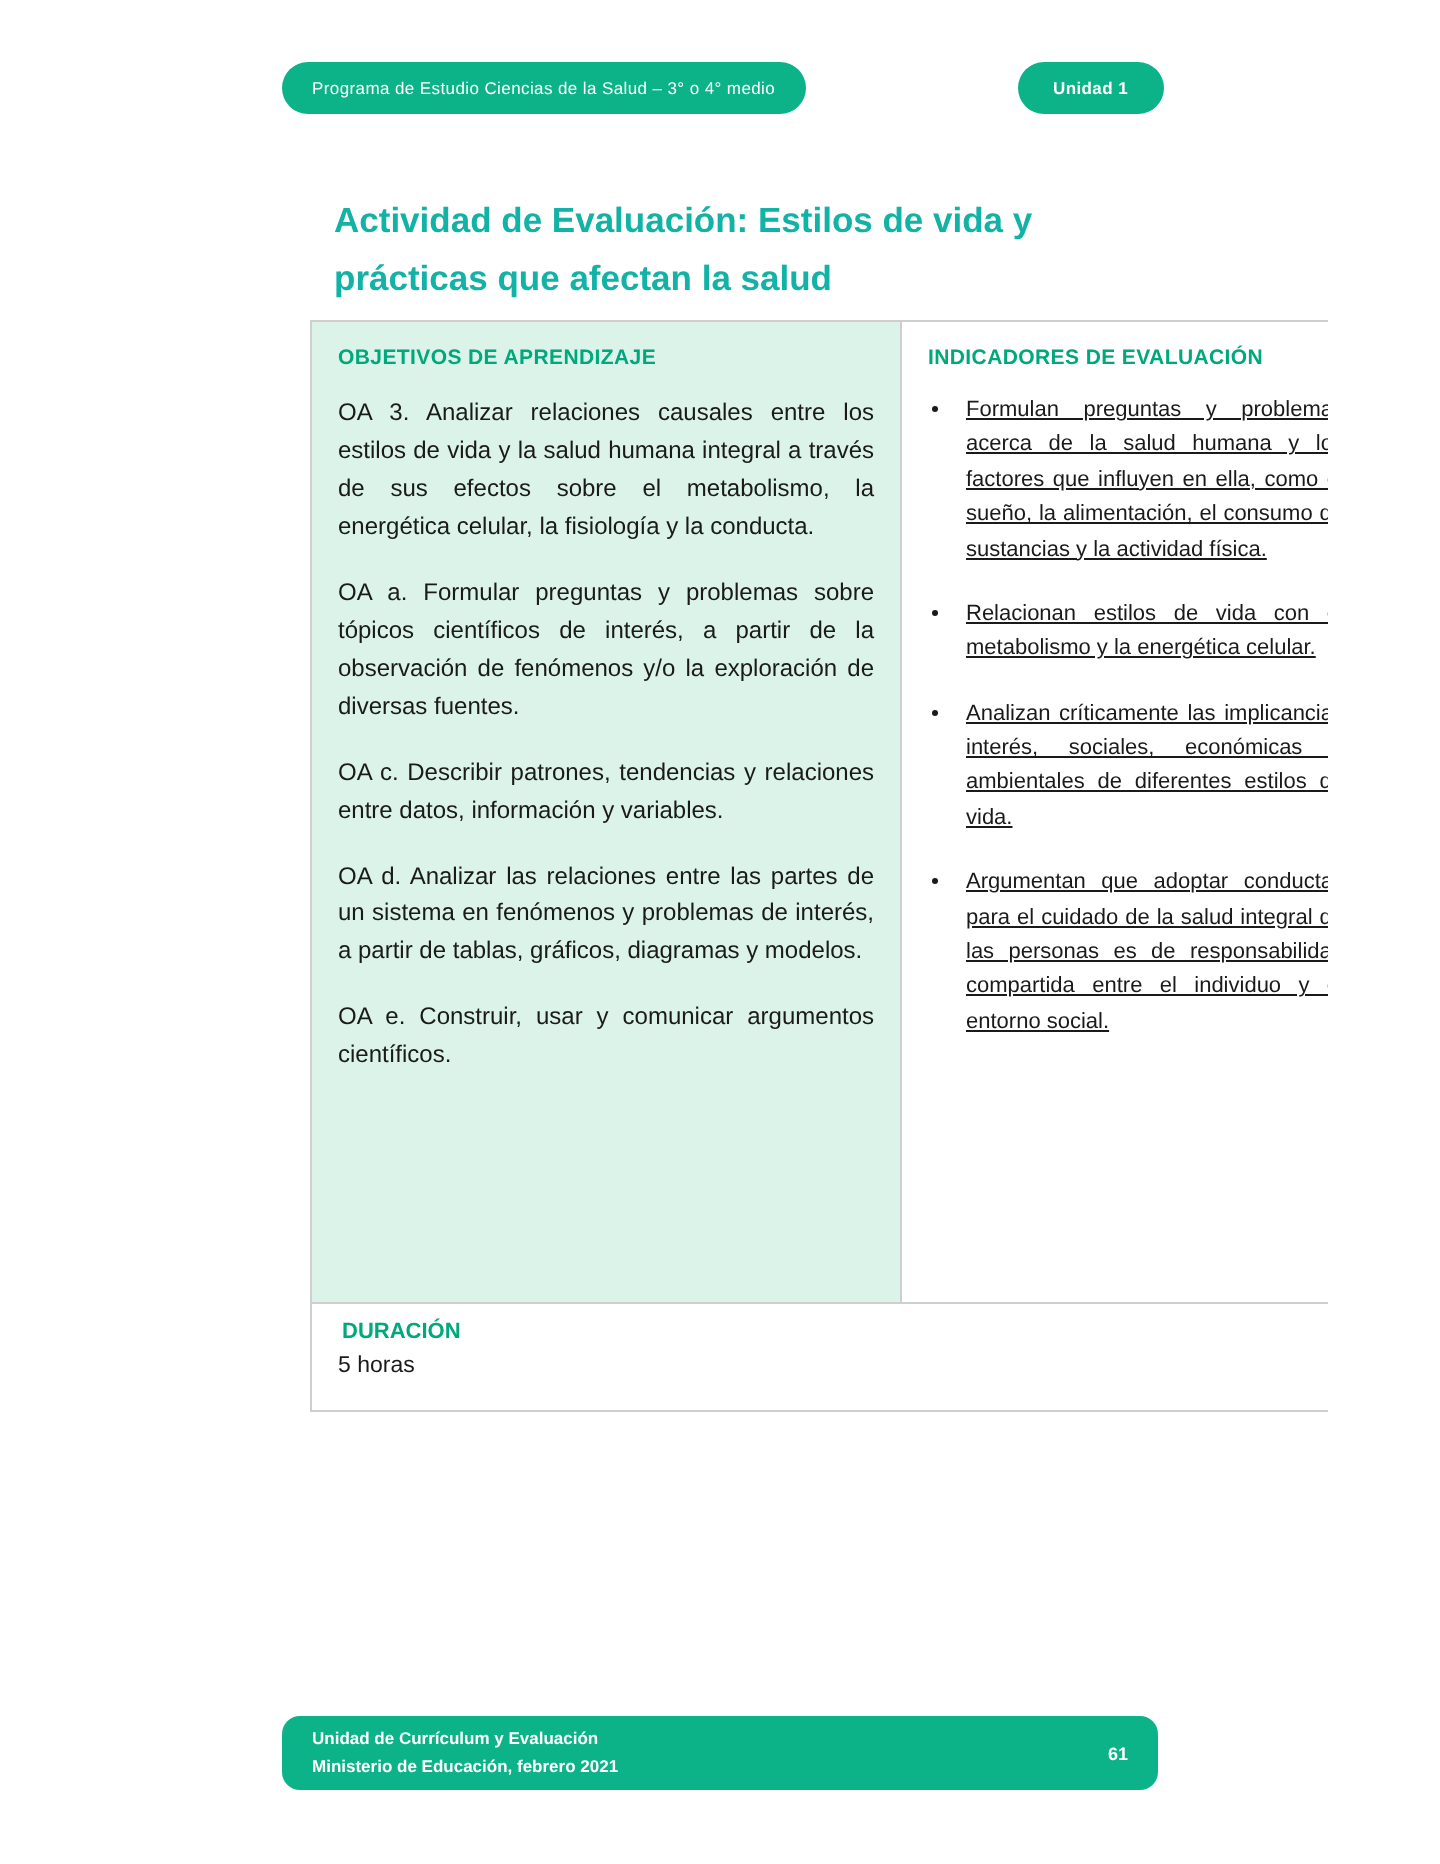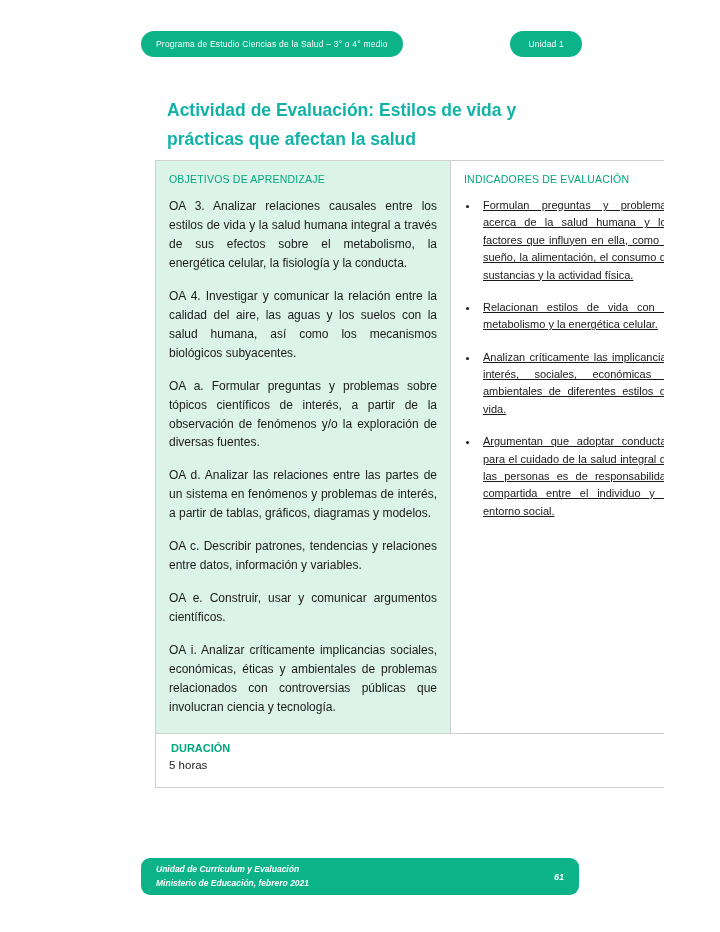--- a/index.html
+++ b/index.html
@@ -34,21 +34,21 @@
   .pill{
     background: var(--green);
     color: #ffffff;
     border-radius: 13px;
     font-size: 8.5px;
     letter-spacing: 0.2px;
     padding: 8px 15px;
     white-space: nowrap;
   }
   .pill.program{ font-weight: 400; }
-  .pill.unit{ font-weight: 400; padding: 8px 18px; }
+  .pill.unit{ font-weight: 700; padding: 8px 18px; }
 
   
   .title{
     position: absolute;
     top: 84px; left: 99px; right: 90px;
     margin: 12px;
     color: var(--teal);
     font-size: 17.5px;
     font-weight: 700;
     line-height: 1.65;
@@ -65,21 +65,21 @@
   }
   .cell{ padding: 10px 13px 16px; }
   .cell-objectives{
     background: var(--mint);
     border-right: 1px solid var(--border);
     min-height: 490px;
   }
   .cell-indicators{ background: #ffffff; }
   .cell-header{
     color: var(--green-text);
-    font-weight: 400;
+    font-weight: 700;
     font-size: 10.5px;
     letter-spacing: 0.2px;
     margin: 2px 0 12px;
   }
   .cell p{
     font-size: 12px;
     line-height: 1.58;
     text-align: justify;
     margin: 0 0 14px;
   }
@@ -121,21 +121,20 @@
     left: 85px; right: 85px;
     bottom: 37px;
     height: 37px;
     background: var(--green);
     border-radius: 9px;
     color: #ffffff;
     display: flex;
     align-items: center;
     justify-content: space-between;
     padding: 0 15px;
-    font-style: italic;
   }
   .footer-left{
     font-size: 8.5px;
     line-height: 1.55;
     font-weight: 700;
   }
   .footer-page{
     font-size: 9px;
     font-weight: 700;
   }
@@ -150,26 +149,24 @@
     <div class="pill unit">Unidad 1</div>
   </div>
 
   <h1 class="title">Actividad de Evaluación: Estilos de vida y prácticas que afectan la salud</h1>
 
   <div class="eval-table">
 
     <div class="cell cell-objectives">
       <div class="cell-header">OBJETIVOS DE APRENDIZAJE</div>
       <p>OA 3. Analizar relaciones causales entre los estilos de vida y la salud humana integral a través de sus efectos sobre el metabolismo, la energética celular, la fisiología y la conducta.</p>
-      <p>OA 4. Investigar y comunicar la relación entre la calidad del aire, las aguas y los suelos con la salud humana, así como los mecanismos biológicos subyacentes.</p>
       <p>OA a. Formular preguntas y problemas sobre tópicos científicos de interés, a partir de la observación de fenómenos y/o la exploración de diversas fuentes.</p>
+      <p>OA c. Describir patrones, tendencias y relaciones entre datos, información y variables.</p>
       <p>OA d. Analizar las relaciones entre las partes de un sistema en fenómenos y problemas de interés, a partir de tablas, gráficos, diagramas y modelos.</p>
-      <p>OA c. Describir patrones, tendencias y relaciones entre datos, información y variables.</p>
       <p>OA e. Construir, usar y comunicar argumentos científicos.</p>
-      <p>OA i. Analizar críticamente implicancias sociales, económicas, éticas y ambientales de problemas relacionados con controversias públicas que involucran ciencia y tecnología.</p>
     </div>
 
     <div class="cell cell-indicators">
       <div class="cell-header">INDICADORES DE EVALUACIÓN</div>
       <ul class="indicator-list">
         <li>Formulan preguntas y problemas acerca de la salud humana y los factores que influyen en ella, como el sueño, la alimentación, el consumo de sustancias y la actividad física.</li>
         <li>Relacionan estilos de vida con el metabolismo y la energética celular.</li>
         <li>Analizan críticamente las implicancias interés, sociales, económicas y ambientales de diferentes estilos de vida.</li>
         <li>Argumentan que adoptar conductas para el cuidado de la salud integral de las personas es de responsabilidad compartida entre el individuo y el entorno social.</li>
       </ul>

